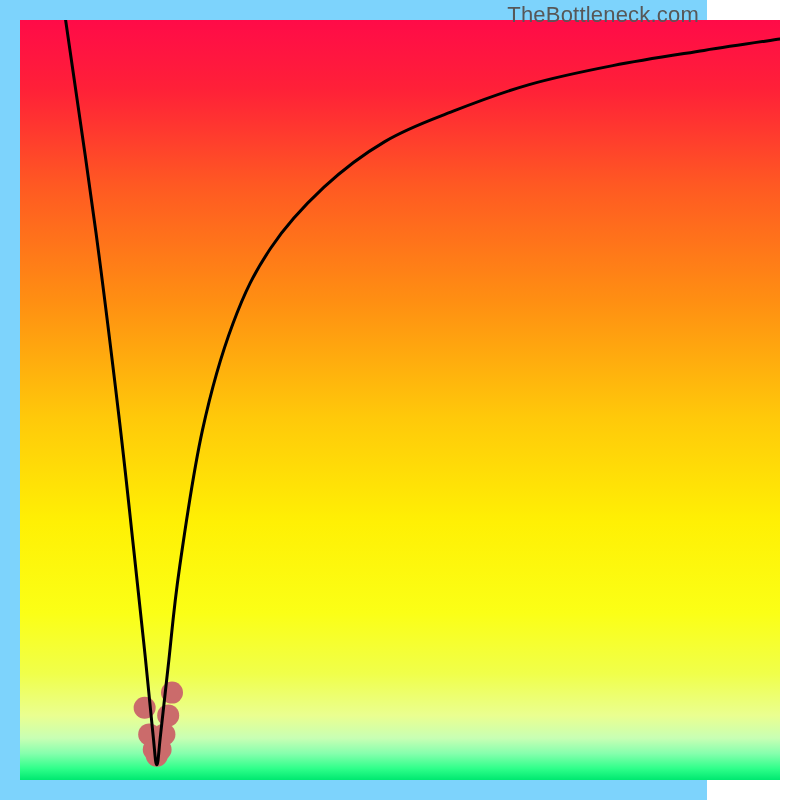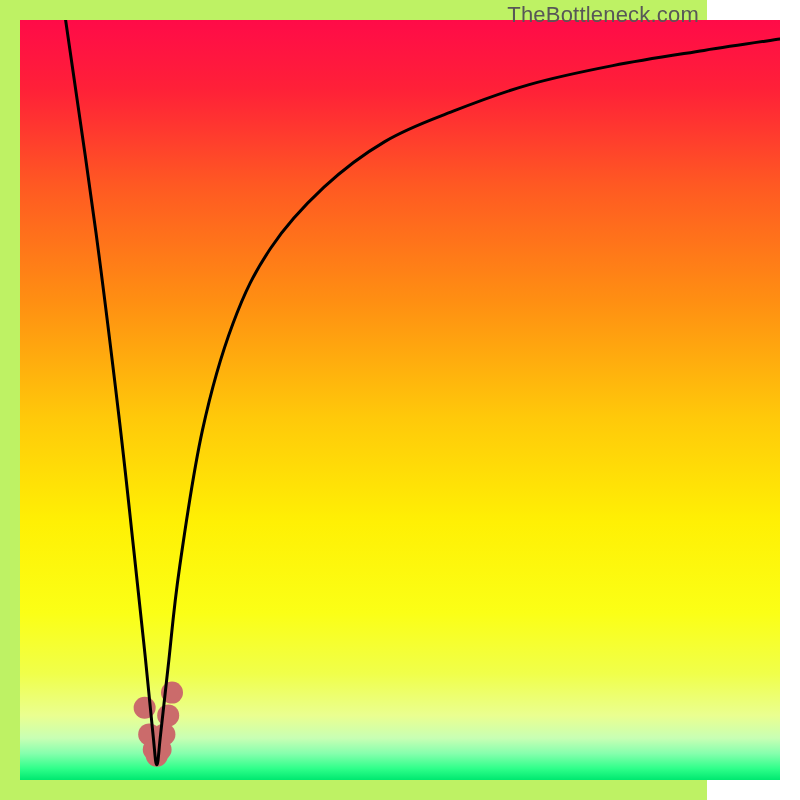--- a/index.html
+++ b/index.html
@@ -7,21 +7,21 @@
     padding: 0;
     width: 800px;
     height: 800px;
     overflow: hidden;
     font-family: Arial, Helvetica, sans-serif;
   }
   .frame {
     position: relative;
     width: 707px;
     height: 800px;
-    background: #bef264;
+    background: #7dd3fc;
     box-sizing: border-box;
   }
   .plot-area {
     position: absolute;
     left: 20px;
     top: 20px;
     width: 760px;
     height: 760px;
     overflow: hidden;
   }

